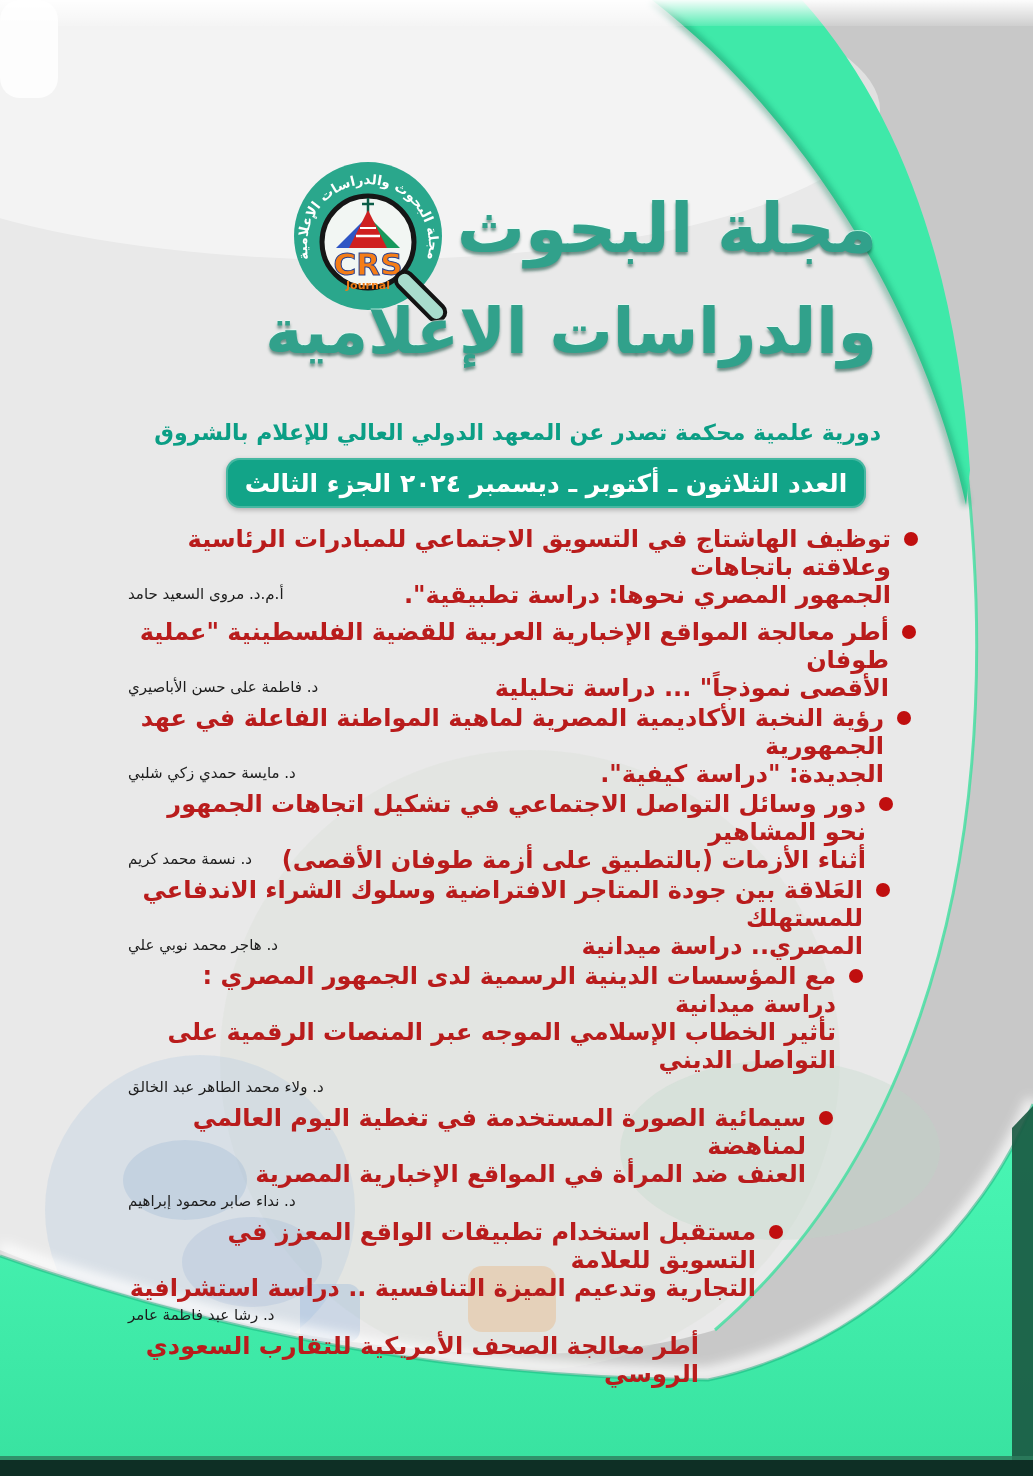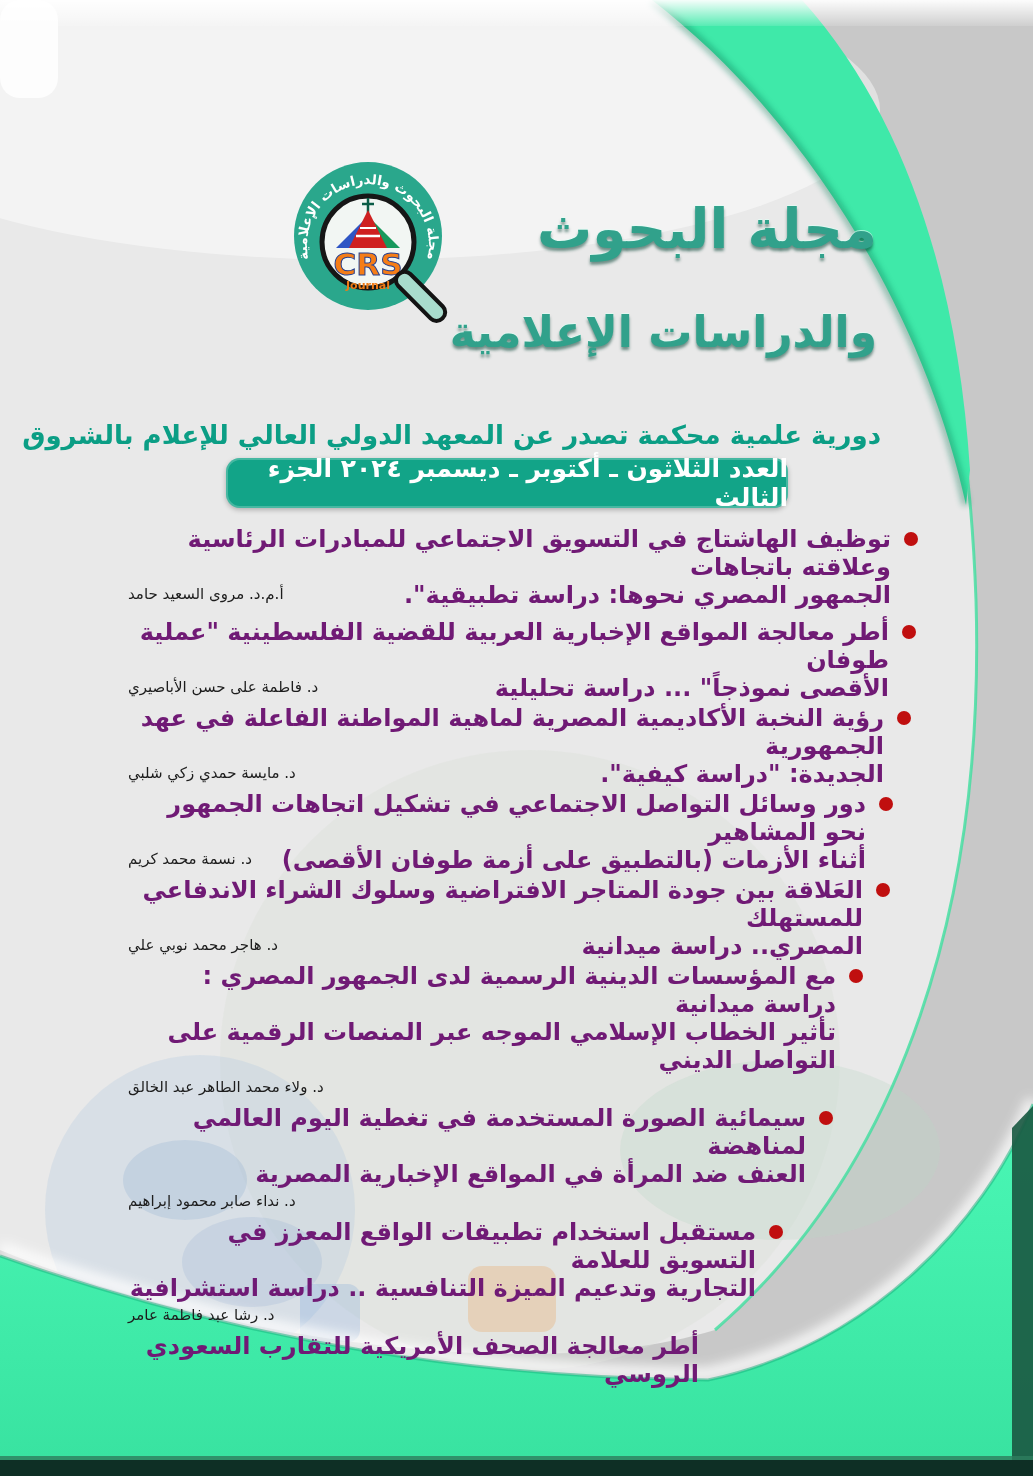--- a/index.html
+++ b/index.html
@@ -5,35 +5,35 @@
   html,body{margin:0;padding:0;background:#9a9a9a;}
   .page{position:relative;width:1033px;height:1476px;overflow:hidden;
         background:#c8c8c8;font-family:"DejaVu Sans",sans-serif;}
   .bg{position:absolute;left:0;top:0;}
 
   
   .logo{position:absolute;left:290px;top:158px;width:162px;height:210px;}
   .jtitles{position:absolute;right:156px;top:176px;text-align:right;direction:rtl;
            color:#31a18b;font-weight:bold;
            text-shadow:0 3px 3px rgba(10,70,55,.55),0 -1px 0 rgba(225,255,246,.65);}
-  .jt1{font-size:55px;line-height:106px;}
-  .jt2{font-size:44px;line-height:100px;}
+  .jt1{font-size:68px;line-height:106px;}
+  .jt2{font-size:63px;line-height:100px;}
   .subtitle{position:absolute;right:152px;top:420px;direction:rtl;
-            font-size:26px;font-weight:bold;color:#0b9e85;}
-  .banner{position:absolute;left:226px;top:458px;width:562px;height:50px;
+            font-size:22px;font-weight:bold;color:#0b9e85;}
+  .banner{position:absolute;left:226px;top:458px;width:640px;height:50px;
           background:#12a488;border-radius:14px;color:#ffffff;font-weight:bold;
           font-size:25px;display:flex;align-items:center;justify-content:center;direction:rtl;
           box-shadow:inset 0 0 0 2px rgba(255,255,255,.22),0 2px 5px rgba(0,0,0,.25);}
 
   
   .articles{position:absolute;left:0;right:0;top:525px;}
   .article{position:relative;padding:0 var(--pr) 0 128px;margin-bottom:3px;}
   .bullet{position:absolute;width:14px;height:14px;border-radius:50%;
           background:#c00f0f;right:calc(var(--pr) - 27px);top:7px;}
-  .tline{font-size:24px;font-weight:bold;color:#701a75;line-height:28px;
+  .tline{font-size:24px;font-weight:bold;color:#b91c1c;line-height:28px;
          text-align:right;direction:rtl;}
   .author{font-size:15px;color:#1d1d1d;line-height:27px;text-align:left;direction:rtl;}
   .author.inline{margin-top:-28px;}
 </style>
 </head>
 <body>
 
 <div class="page">
 
   <svg class="bg" width="1033" height="1476" viewBox="0 0 1033 1476">

